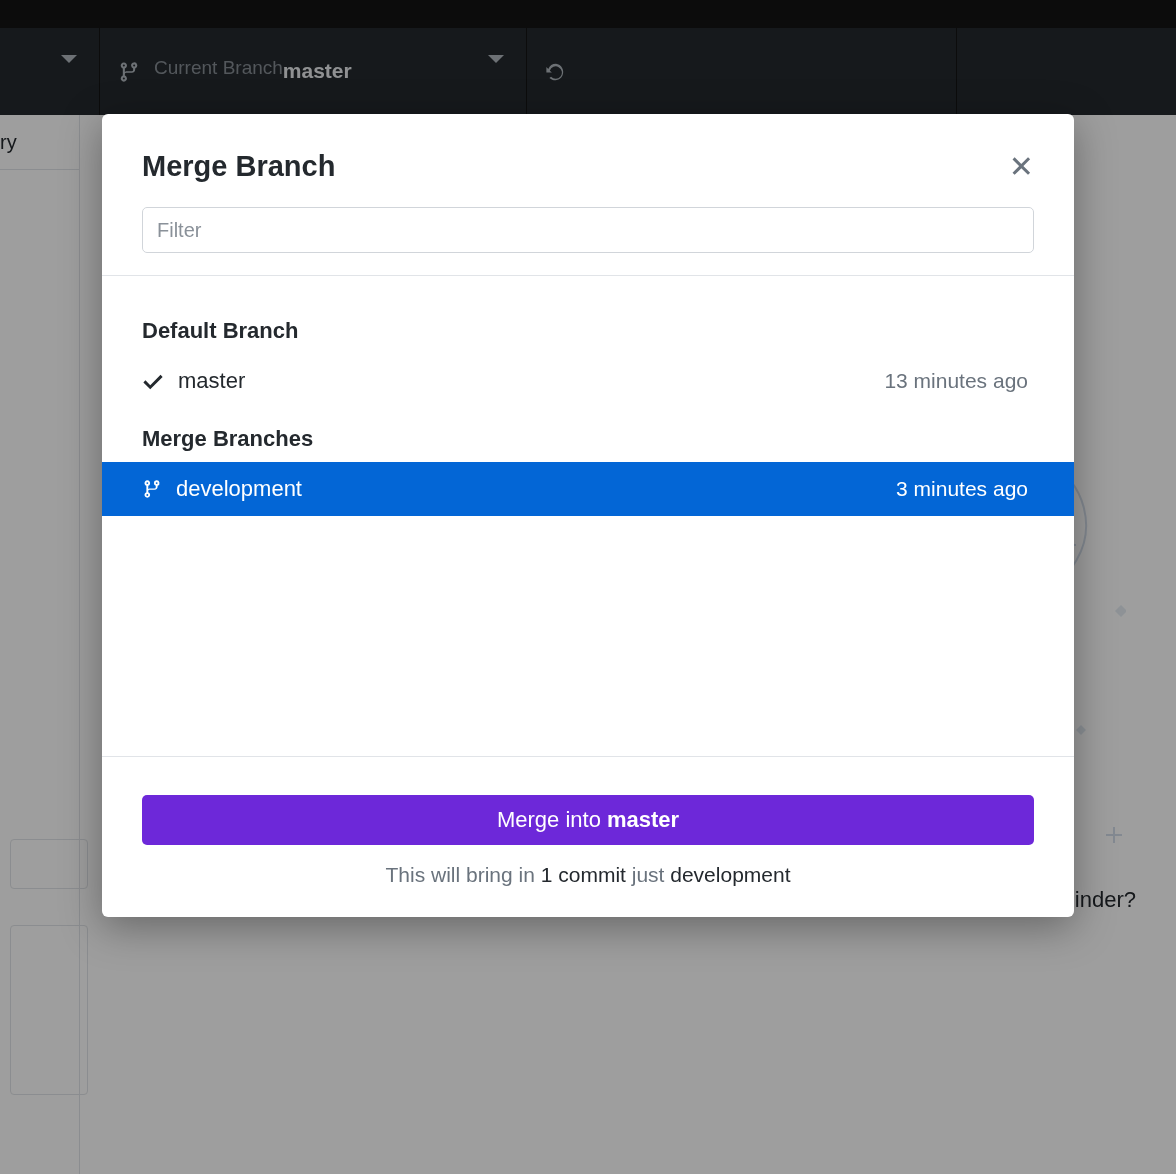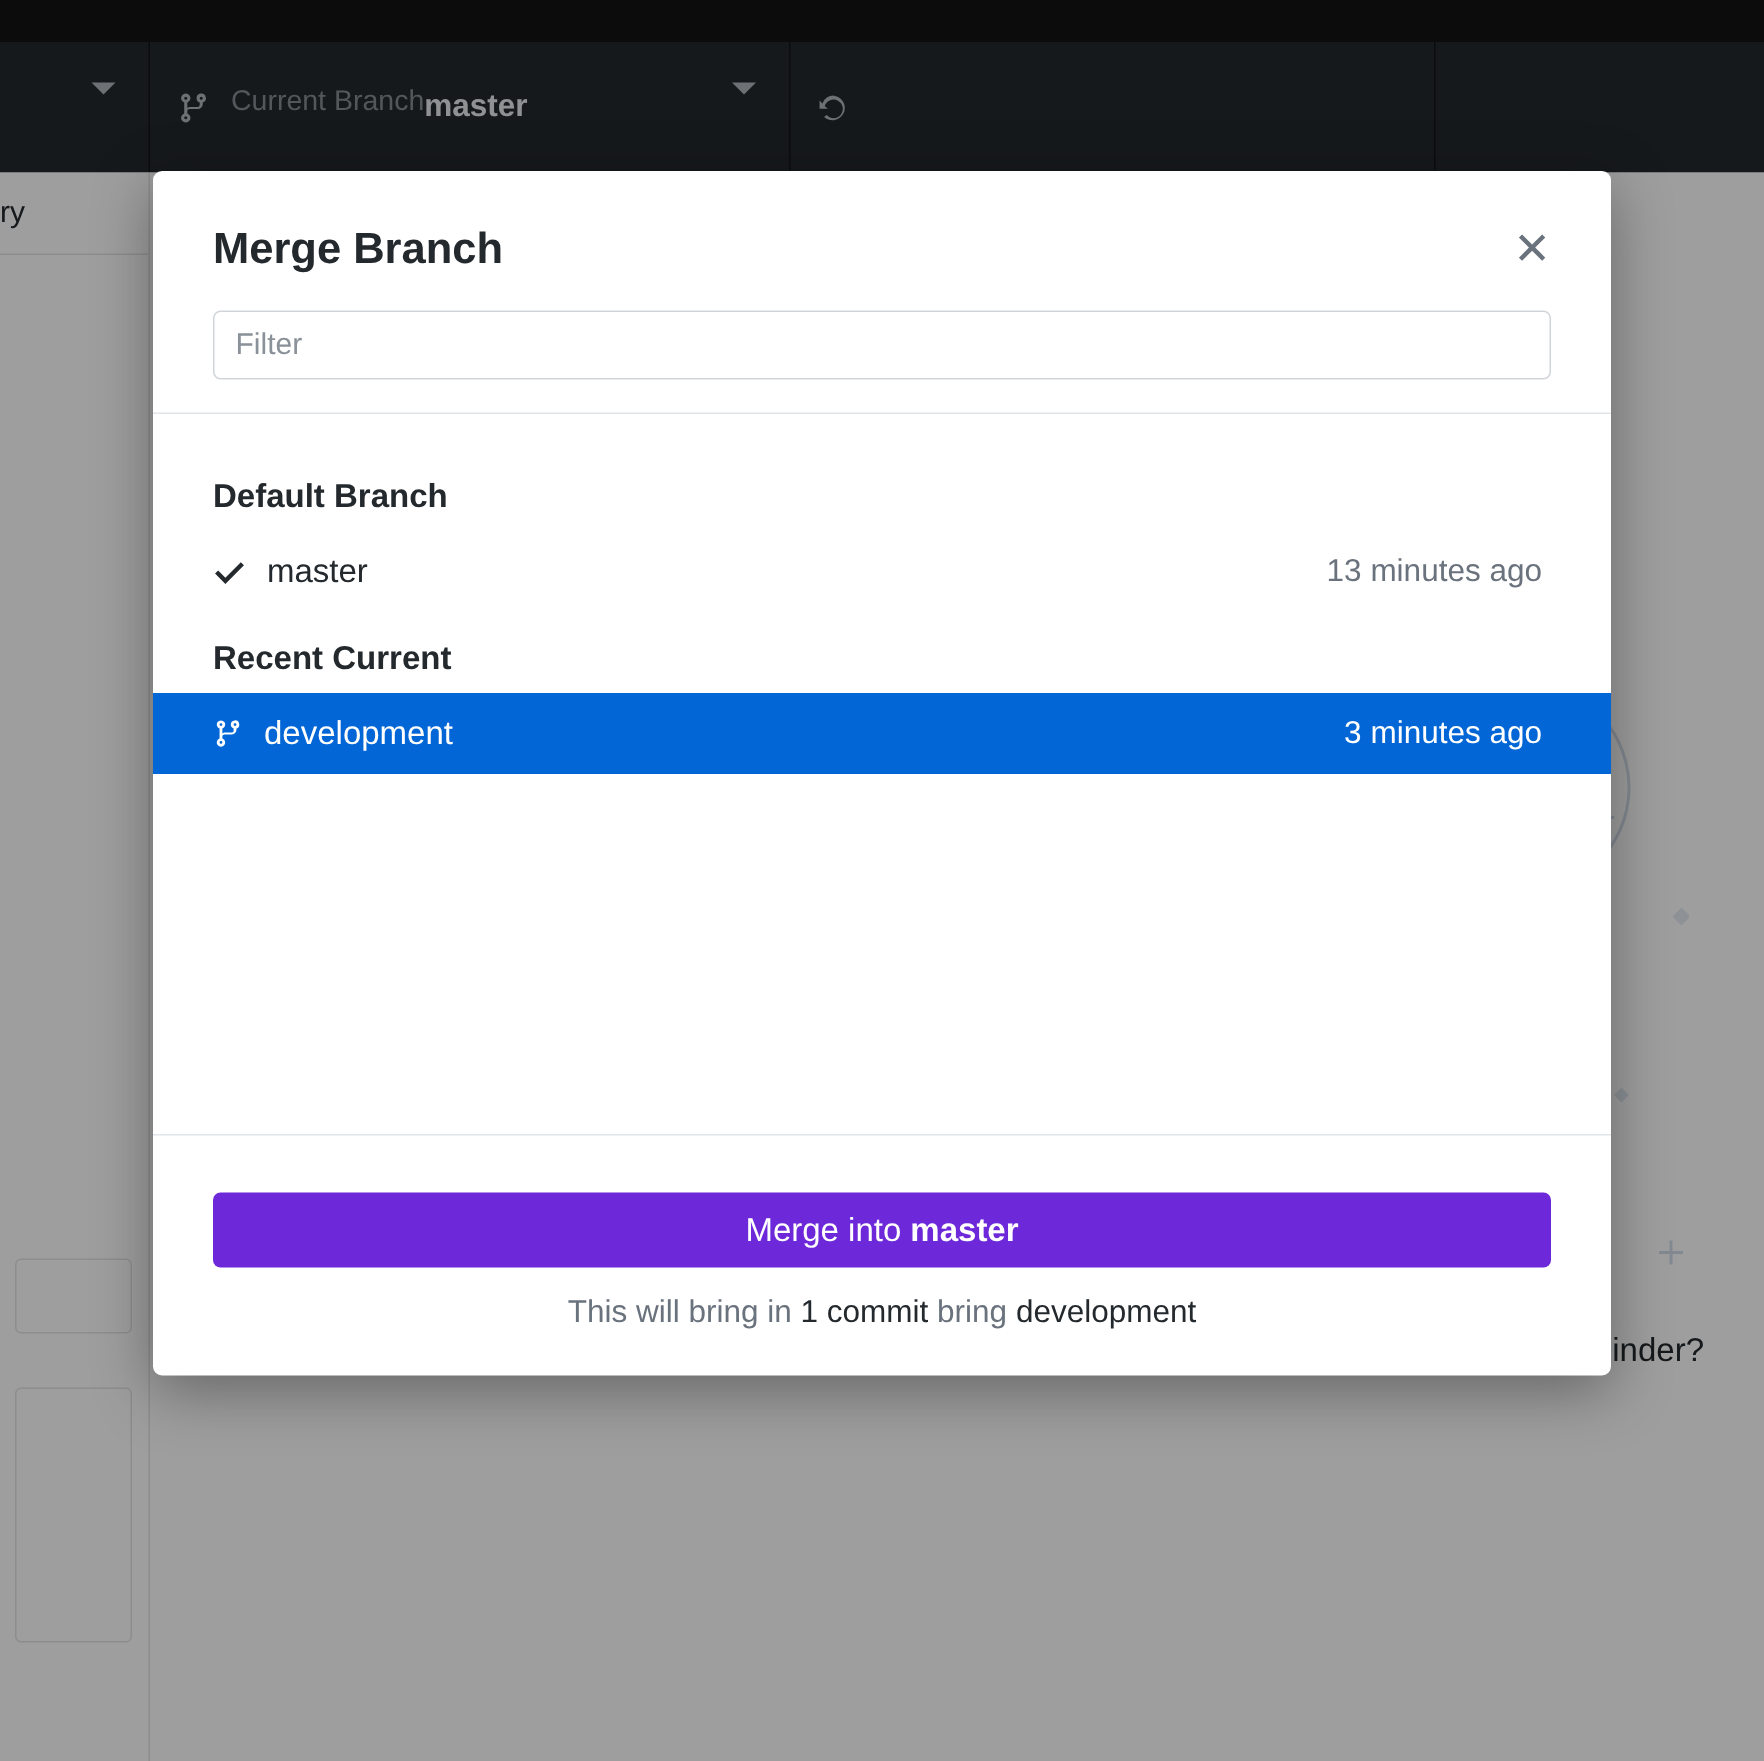--- a/index.html
+++ b/index.html
@@ -22,21 +22,21 @@
   .toolbar-text { display: flex; flex-direction: row; }
   .toolbar-label { font-size: 19px; color: #868d94; line-height: 1.2; }
   .toolbar-value { font-size: 21px; font-weight: 600; color: #e8ebed; line-height: 1.35; }
   .toolbar-caret { position: absolute; right: 22px; top: 50%; transform: translateY(-50%); }
   .caret-down { width: 0; height: 0; border-left: 8px solid transparent; border-right: 8px solid transparent; border-top: 8px solid #b0b7bd; }
 
   .content-area {
     position: absolute; left: 0; right: 0; top: 115px; bottom: 0; background: #ffffff;
   }
   .sidebar-fragment {
-    position: absolute; left: 0; top: 0; width: 100px; bottom: 0; border-right: 1px solid #e1e4e8;
+    position: absolute; left: 0; top: 0; width: 80px; bottom: 0; border-right: 1px solid #e1e4e8;
   }
   .sidebar-tab-row { height: 55px; border-bottom: 1px solid #e1e4e8; display:flex; align-items:center; padding-left:0; color:#24292e; font-size:20px;}
   .sidebar-box1 { position:absolute; top:724px; left:10px; width:78px; height:50px; border:1px solid #e1e4e8; border-radius:4px; }
   .sidebar-box2 { position:absolute; top:810px; left:10px; width:78px; height:170px; border:1px solid #e1e4e8; border-radius:4px; }
 
   .bg-deco { position:absolute; right:50px; top:330px; opacity:0.45; }
   .finder-text { position:absolute; right:40px; top:772px; font-size:22px; color:#24292e; }
 
   .overlay {
     position: absolute; inset: 0; background: rgba(0,0,0,0.38);
@@ -147,35 +147,35 @@
       <div class="branch-row">
         <div class="left">
           <svg class="check-svg" viewBox="0 0 16 16">
               <path d="M13.5 3.5 L6 11 L2.5 7.5 L1 9 L6 14 L15 5 z"></path>
             </svg>
           <span>master</span>
         </div>
         <span class="time">13 minutes ago</span>
       </div>
 
-      <div class="section-heading">Recent Current</div>
+      <div class="section-heading">Merge Branches</div>
       <div class="branch-row selected">
         <div class="left">
           <svg class="branch-svg" viewBox="0 0 16 16">
               <path d="M11.75 2.5a.75.75 0 1 0 0 1.5.75.75 0 0 0 0-1.5zm-2.25.75a2.25 2.25 0 1 1 3 2.122V6A2.5 2.5 0 0 1 10 8.5H6a1 1 0 0 0-1 1v1.128a2.251 2.251 0 1 1-1.5 0V5.372a2.25 2.25 0 1 1 1.5 0V8.05A2.49 2.49 0 0 1 6 7.5h4A1 1 0 0 0 11 6.5V5.372A2.25 2.25 0 0 1 9.5 3.25zM4.25 2.5a.75.75 0 1 0 0 1.5.75.75 0 0 0 0-1.5zm0 9.5a.75.75 0 1 0 0 1.5.75.75 0 0 0 0-1.5z"></path>
             </svg>
           <span>development</span>
         </div>
         <span class="time">3 minutes ago</span>
       </div>
     </div>
 
     <div class="dialog-footer">
       <button class="merge-btn">
         <span>Merge into </span>
         <span class="bold">master</span>
       </button>
       <div class="merge-hint">
-        <span>This will bring in </span><span class="strong">1 commit</span><span> bring </span><span class="strong">development</span>
+        <span>This will bring in </span><span class="strong">1 commit</span><span> just </span><span class="strong">development</span>
       </div>
     </div>
   </div>
 </div>
 
 </body></html>

